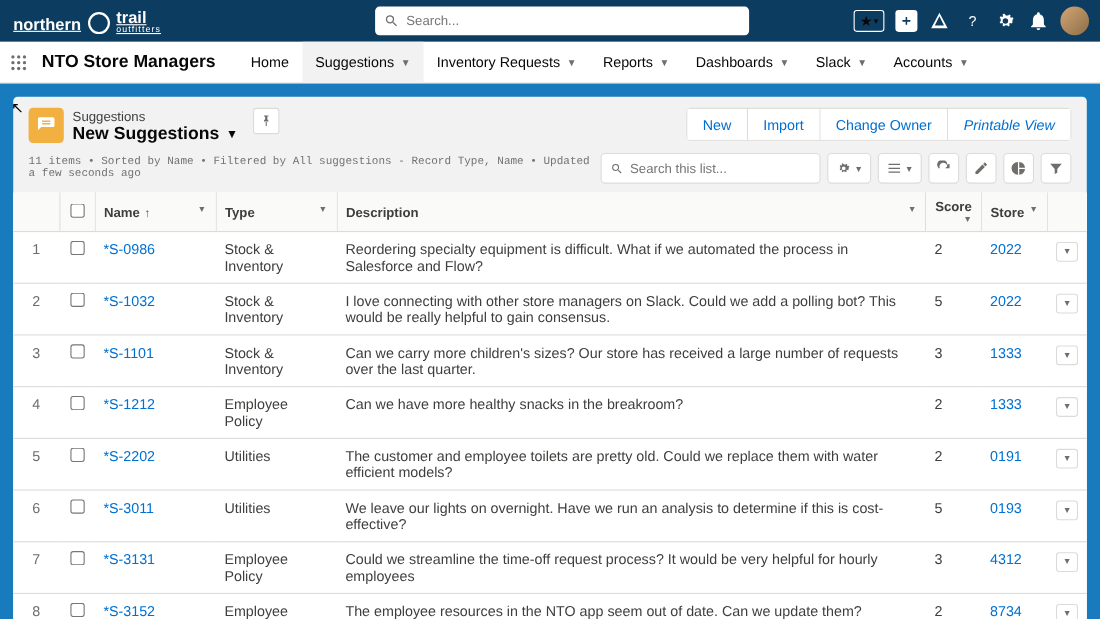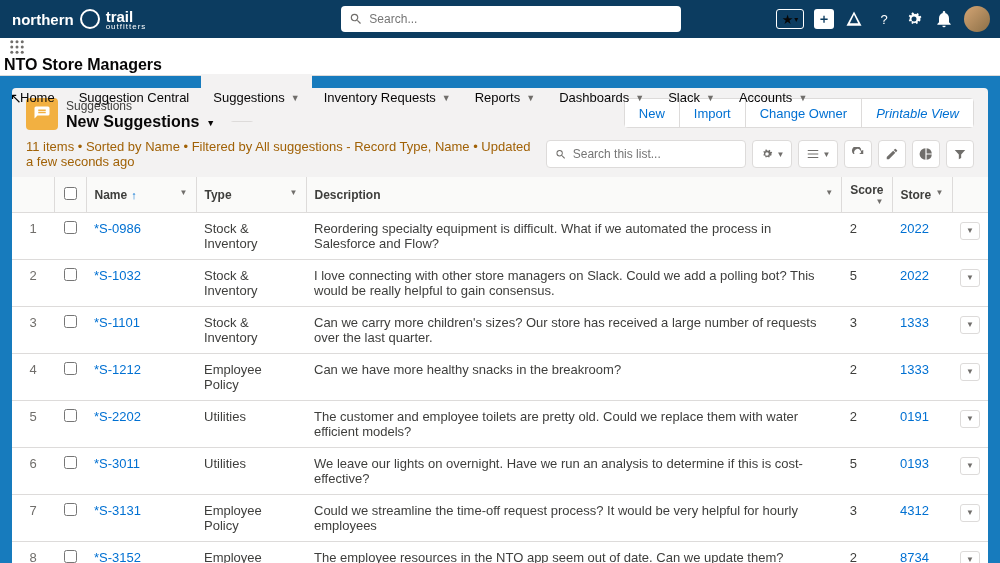--- a/index.html
+++ b/index.html
@@ -1,34 +1,34 @@
 <!DOCTYPE html>
 <html><head>
 <meta charset="utf-8">
 <style>
 * { box-sizing: border-box; margin: 0; padding: 0; font-family: -apple-system, BlinkMacSystemFont, "Segoe UI", Arial, sans-serif; }
 body { background: #fff; font-size: 13px; color: #080707; width: 1000px; height: 563px; overflow: hidden; }
 
 
 .global-header { background: #0c3c60; height: 38px; display: flex; align-items: center; padding: 0 10px; }
-.brand { color: #fff; font-size: 14px; display: flex; align-items: center; gap: 6px; font-weight: 600; margin-left: 2px; }
+.brand { color: #fff; font-size: 14px; display: flex; align-items: flex-end; gap: 6px; font-weight: 600; margin-left: 2px; text-decoration: underline; }
 .brand .logo { width: 20px; height: 20px; border-radius: 50%; border: 2px solid #fff; display: inline-block; position: relative; }
 .brand small { font-size: 8px; font-weight: 400; display: block; line-height: 8px; margin-top: -2px; letter-spacing: 1px; }
 .brand .brand-main { font-size: 15px; font-weight: 700; }
 .global-search { margin-left: 195px; background: #fff; border-radius: 4px; width: 340px; height: 26px; display: flex; align-items: center; padding: 0 8px; color: #706e6b; }
 .global-search svg { width: 14px; height: 14px; margin-right: 6px; fill: #706e6b;}
 .global-search input { border: none; outline: none; font-size: 12px; flex: 1; color: #c2410c; background: transparent; }
 .header-actions { margin-left: auto; display: flex; align-items: center; gap: 10px; }
 .header-actions .ico { width: 20px; height: 20px; fill: #fff; display: flex; align-items: center; justify-content: center; color: #fff; cursor: pointer; }
 .header-actions .fav-box { border: 1.5px solid #fff; border-radius: 3px; width: 28px; height: 20px; display: flex; align-items: center; justify-content: center; gap:1px; }
 .header-actions .plus-box { background: #fff; border-radius: 3px; width: 20px; height: 20px; display: flex; align-items: center; justify-content: center; color: #0c3c60; font-weight: bold;}
 .avatar { width: 26px; height: 26px; border-radius: 50%; background: linear-gradient(135deg,#d4a574,#8b6f47); display:inline-block; }
 
 
-.nav-bar { background: #fff; height: 38px; display: flex; align-items: stretch; border-bottom: 1px solid #dddbda; flex-direction: column; }
+.nav-bar { background: #fff; height: 38px; display: flex; align-items: stretch; border-bottom: 1px solid #dddbda; }
 .waffle { width: 34px; display: flex; align-items: center; justify-content: center; cursor: pointer;}
 .waffle svg { width: 18px; height: 18px; fill: #706e6b; }
 .app-name { font-size: 16px; font-weight: 700; padding: 0 12px 0 4px; display: flex; align-items: center; }
 .nav-tabs { display: flex; margin-left: 8px; }
 .nav-tab { padding: 16px 12px; display: flex; align-items: center; gap: 6px; font-size: 13px; cursor: pointer; color: #080707; position: relative; white-space: nowrap;}
 .nav-tab.active { background: #f3f2f2; }
 .nav-tab .dd { font-size: 9px; color: #706e6b; }
 
 
 .band { background: #177bbd; padding: 12px; }
@@ -40,21 +40,21 @@
 .obj-icon svg { fill: #fff; width: 18px; height: 18px;}
 .list-title small { font-size: 12px; color: #3e3e3c; }
 .list-title h1 { font-size: 16px; font-weight: 700; display: flex; align-items: center; gap: 6px;}
 .pin-btn { margin-left: 6px; width: 24px; height: 24px; background: #fff; border: 1px solid #dddbda; border-radius: 3px; display: flex; align-items: center; justify-content: center; cursor: pointer; }
 .hdr-actions { margin-left: auto; display: flex; border: 1px solid #dddbda; border-radius: 4px; background: #fff; height: 30px; }
 .hdr-actions button { background: #fff; border: none; border-right: 1px solid #dddbda; padding: 0 14px; font-size: 13px; color: #0070d2; cursor: pointer; }
 .hdr-actions button:last-child { border-right: none; font-style: italic; }
 
 
 .list-sub { display: flex; align-items: center; padding: 4px 14px 8px 14px; gap: 8px;}
-.list-info { font-size: 13px; color: #a16207; }
+.list-info { font-size: 10px; color: #737373; font-family: Liberation Mono, monospace; }
 .list-tools { margin-left: auto; display: flex; gap: 6px; align-items: center; }
 .list-search { border: 1px solid #dddbda; background: #fff; border-radius: 4px; display: flex; align-items: center; padding: 0 8px; height: 28px; width: 200px;}
 .list-search svg { width: 13px; height: 13px; fill: #706e6b; margin-right: 6px;}
 .list-search input { border: none; outline: none; font-size: 12px; width: 100%; background: transparent;}
 .tool-btn { width: 28px; height: 28px; border: 1px solid #dddbda; background: #fff; border-radius: 4px; display: flex; align-items: center; justify-content: center; cursor: pointer; }
 .tool-btn.settings { width: 40px; }
 .tool-btn.display { width: 40px; }
 .tool-btn svg { width: 14px; height: 14px; fill: #706e6b; }
 .tool-btn .dd { font-size: 8px; color: #706e6b; margin-left: 3px;}
 
@@ -129,23 +129,20 @@
         <circle cx="5" cy="19" r="2"></circle>
         <circle cx="12" cy="19" r="2"></circle>
         <circle cx="19" cy="19" r="2"></circle>
       </svg>
   </div>
   <div class="app-name">NTO Store Managers</div>
   <div class="nav-tabs">
     <div class="nav-tab">
         <span>Home</span>
       </div>
-    <div class="nav-tab">
-        <span>Suggestion Central</span>
-      </div>
     <div class="nav-tab active">
         <span>Suggestions</span>
         <span class="dd">▼</span>
       </div>
     <div class="nav-tab">
         <span>Inventory Requests</span>
         <span class="dd">▼</span>
       </div>
     <div class="nav-tab">
         <span>Reports</span>

